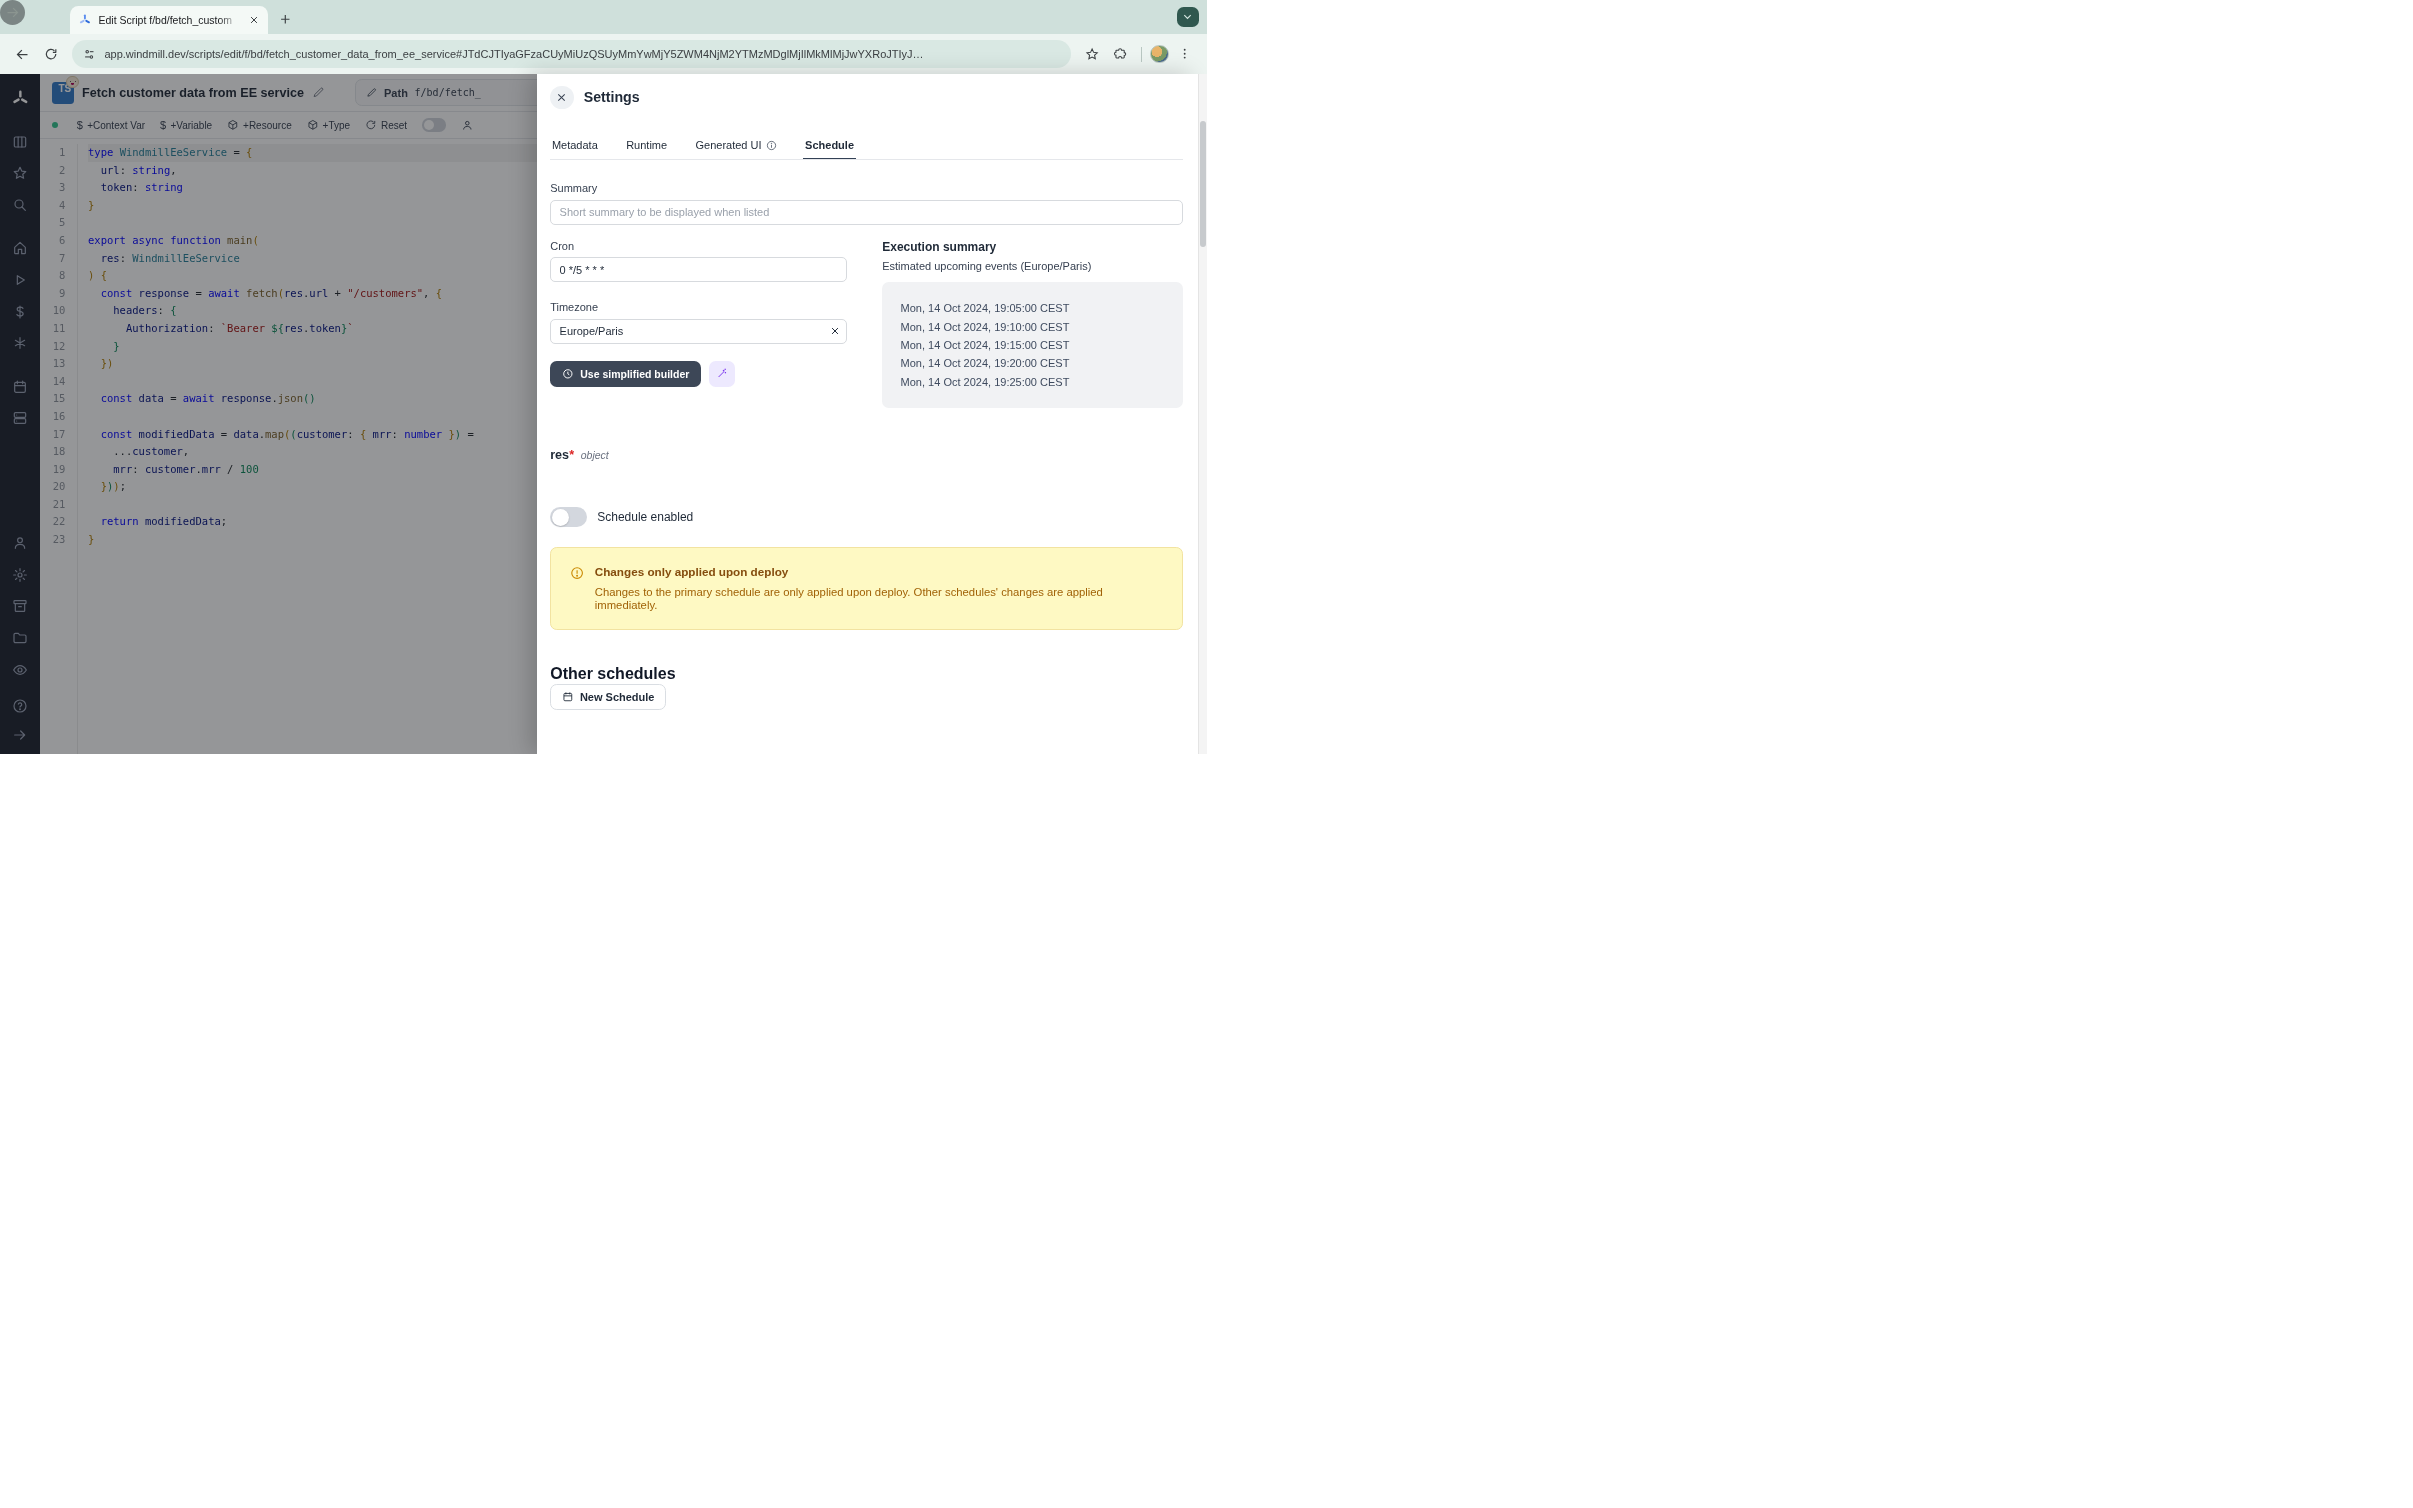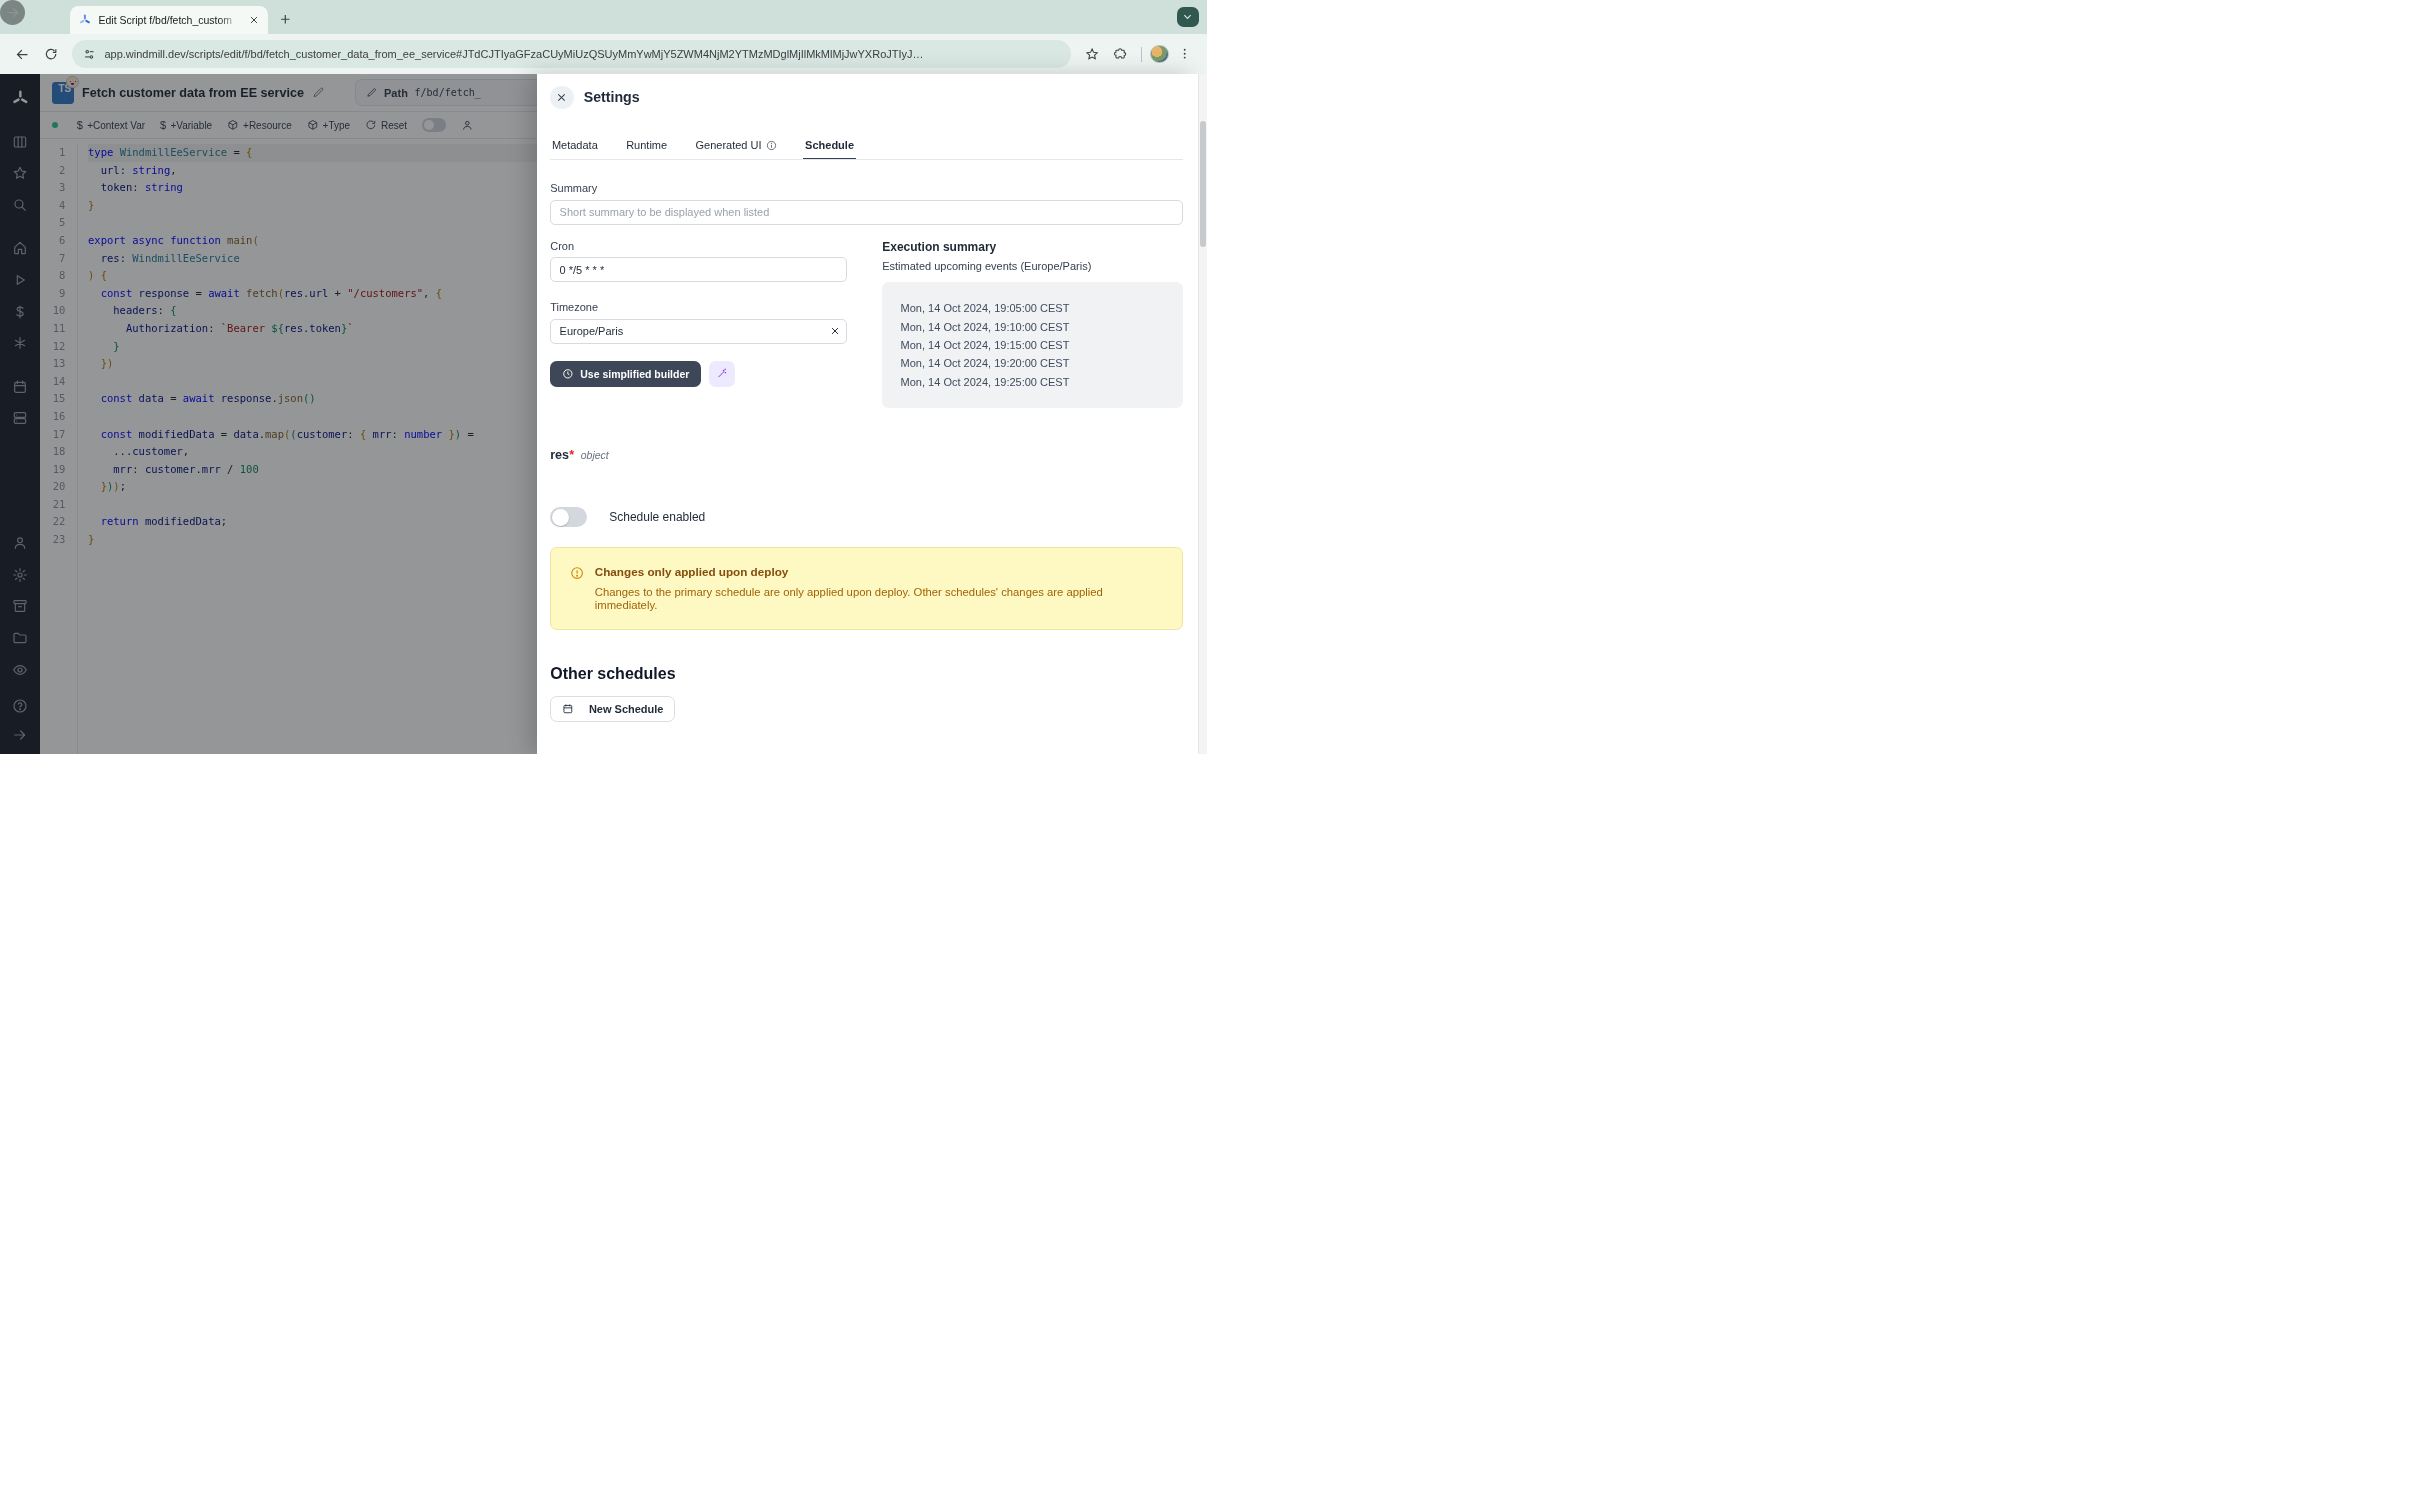--- a/index.html
+++ b/index.html
@@ -106,32 +106,32 @@
 
   .res-row { margin-top:40px; display:flex; align-items:baseline; gap:6.7px; }
   .res-name { font-size:12.6px; font-weight:bold; color:#1f2937; }
   .res-star { color:#dc2626; }
   .res-type { font-size:10.5px; font-style:italic; color:#6b7280; }
   .resource-line { margin-top:6.7px; display:flex; align-items:center; gap:8.4px; }
   .resource-line .input-wrap { flex:1; }
   .sq-btn { width:26px; height:26px; border:0.8px solid #d7dade; border-radius:6.7px; display:flex; align-items:center; justify-content:center; color:#1f2937; flex:none; }
   .ghost-btn { width:22px; height:22px; display:flex; align-items:center; justify-content:center; color:#374151; flex:none; }
 
-  .toggle-row { margin-top:45px; display:flex; align-items:center; gap:22px; }
+  .toggle-row { margin-top:45px; display:flex; align-items:center; gap:10px; }
   .toggle { width:37px; height:20px; border-radius:10px; background:#d3d7de; position:relative; flex:none; }
   .toggle::after { content:""; position:absolute; left:1.7px; top:1.7px; width:17px; height:17px; border-radius:50%; background:#fff; box-shadow:0 0.8px 1.7px rgba(0,0,0,0.2); }
   .toggle-label { font-size:12px; color:#1f2937; }
 
   .warning-box { margin-top:20px; background:#fef9c3; border:0.8px solid #f2e3a1; border-radius:6.7px; padding:17px 18.4px; display:flex; gap:11px; }
   .warn-icon { color:#ca8a04; flex:none; margin-top:0.8px; }
   .warn-title { font-size:11.7px; font-weight:600; color:#854d0e; }
   .warn-body { font-size:11.3px; color:#a16207; line-height:13px; margin-top:7.5px; }
 
   .other-title { margin-top:35px; font-size:16px; font-weight:bold; color:#111827; }
-  .new-sched-btn { margin-top:13px; height:26px; display:inline-flex; align-items:center; gap:15px; border:0.8px solid #dadee3;
+  .new-sched-btn { margin-top:1px; height:26px; display:inline-flex; align-items:center; gap:6px; border:0.8px solid #dadee3;
                    border-radius:6.7px; padding:0 11px; font-size:11px; font-weight:600; color:#1f2937; background:#fff; }
 </style>
 </head>
 <body>
 
 <div class="tabstrip">
   <div class="tab">
     <span>
       <svg width="13.4" height="13.4" viewBox="0 0 24 24">
           <g>

